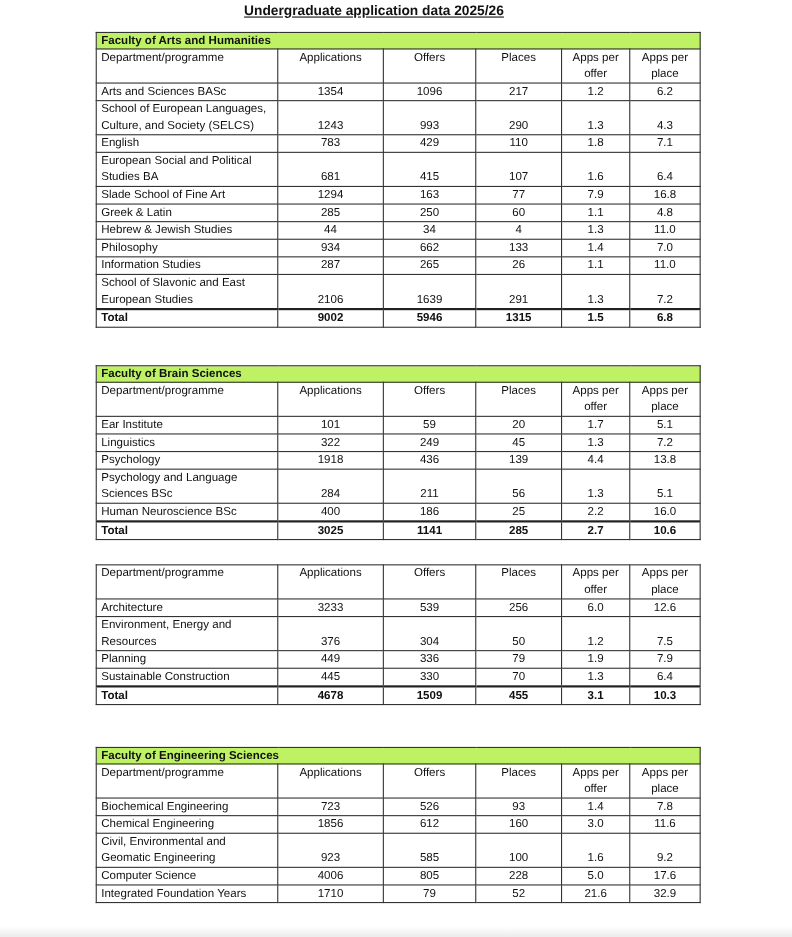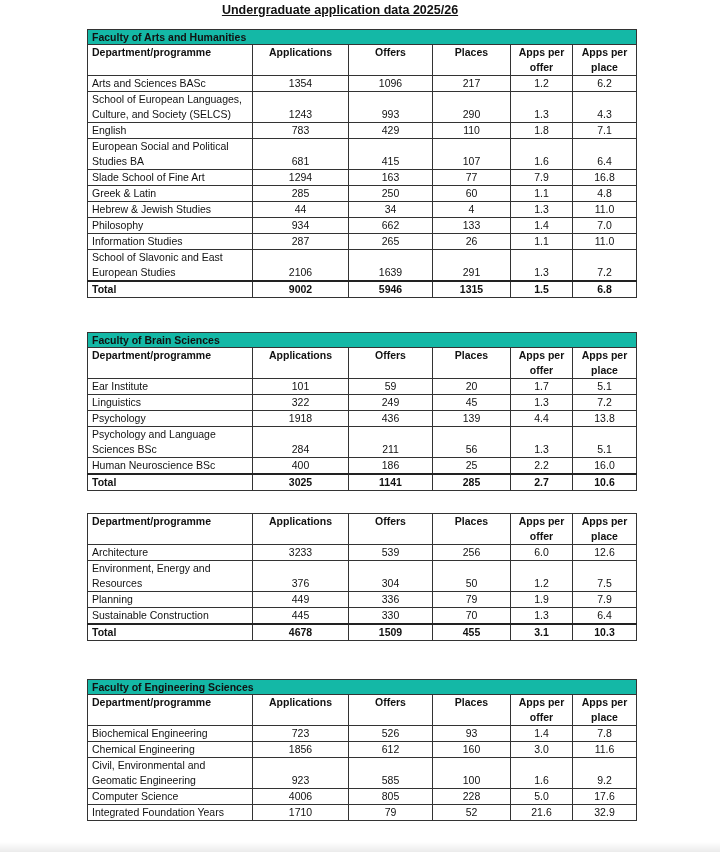--- a/index.html
+++ b/index.html
@@ -26,25 +26,25 @@
     line-height: 15px;
     vertical-align: bottom;
   }
   .faculty-table col.c-dept { width: 165px; }
   .faculty-table col.c-apps { width: 96px; }
   .faculty-table col.c-offers { width: 84px; }
   .faculty-table col.c-places { width: 78px; }
   .faculty-table col.c-apo { width: 62px; }
   .faculty-table col.c-app { width: 64px; }
   .faculty-row td {
-    background: #14b8a6; font-weight: bold; font-size: 10.5px;
+    background: #bef264; font-weight: bold; font-size: 10.5px;
     border-bottom: 1px solid #333; line-height: 14px;
   }
   .header-row td {
-    font-weight: bold; vertical-align: top; text-align: center; line-height: 15px;
+    font-weight: normal; vertical-align: top; text-align: center; line-height: 15px;
   }
   .header-row td.dept { text-align: left; }
   .data-row td.num { text-align: center; }
   .total-row td { font-weight: bold; border-top: 2px solid #222; }
   .total-row td.num { text-align: center; }
   .bottom-shade {
     position: absolute; left: 0; right: 0; bottom: 0; height: 10px;
     background: linear-gradient(to bottom, rgba(0,0,0,0), rgba(0,0,0,0.08));
   }
 </style>

